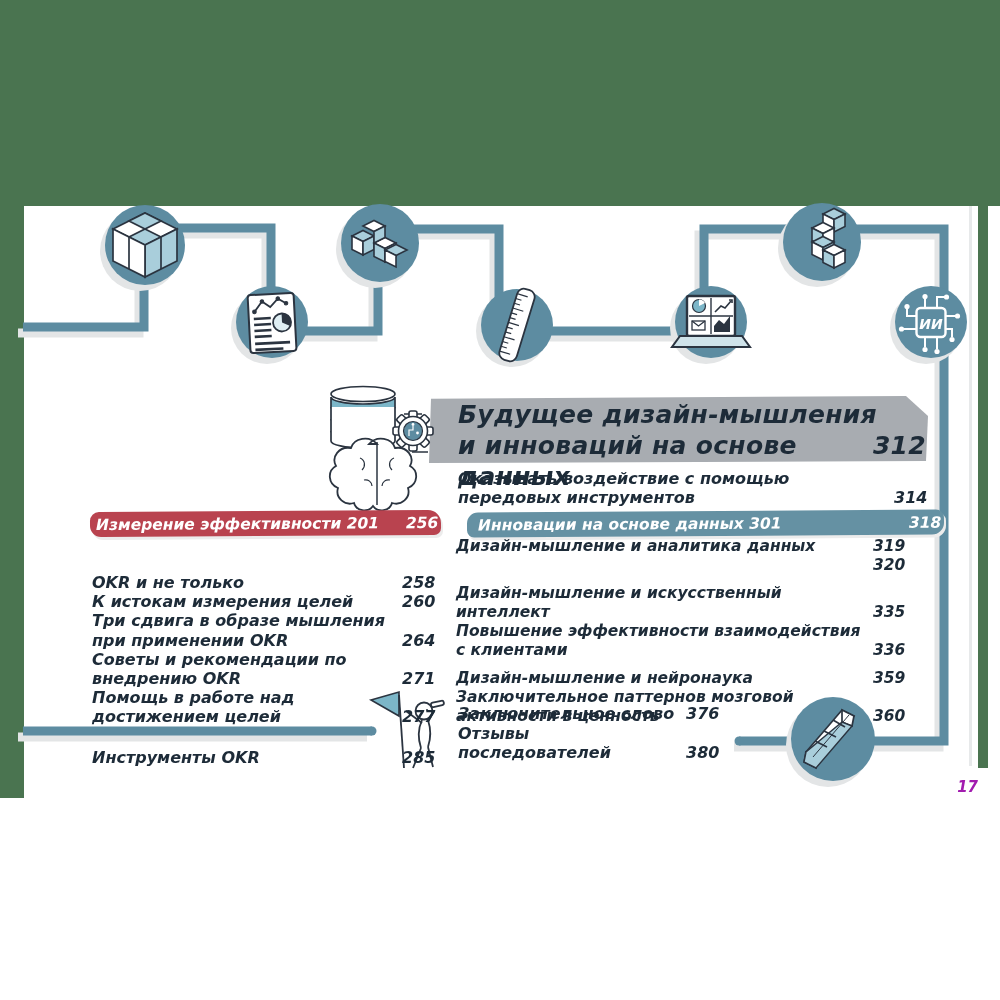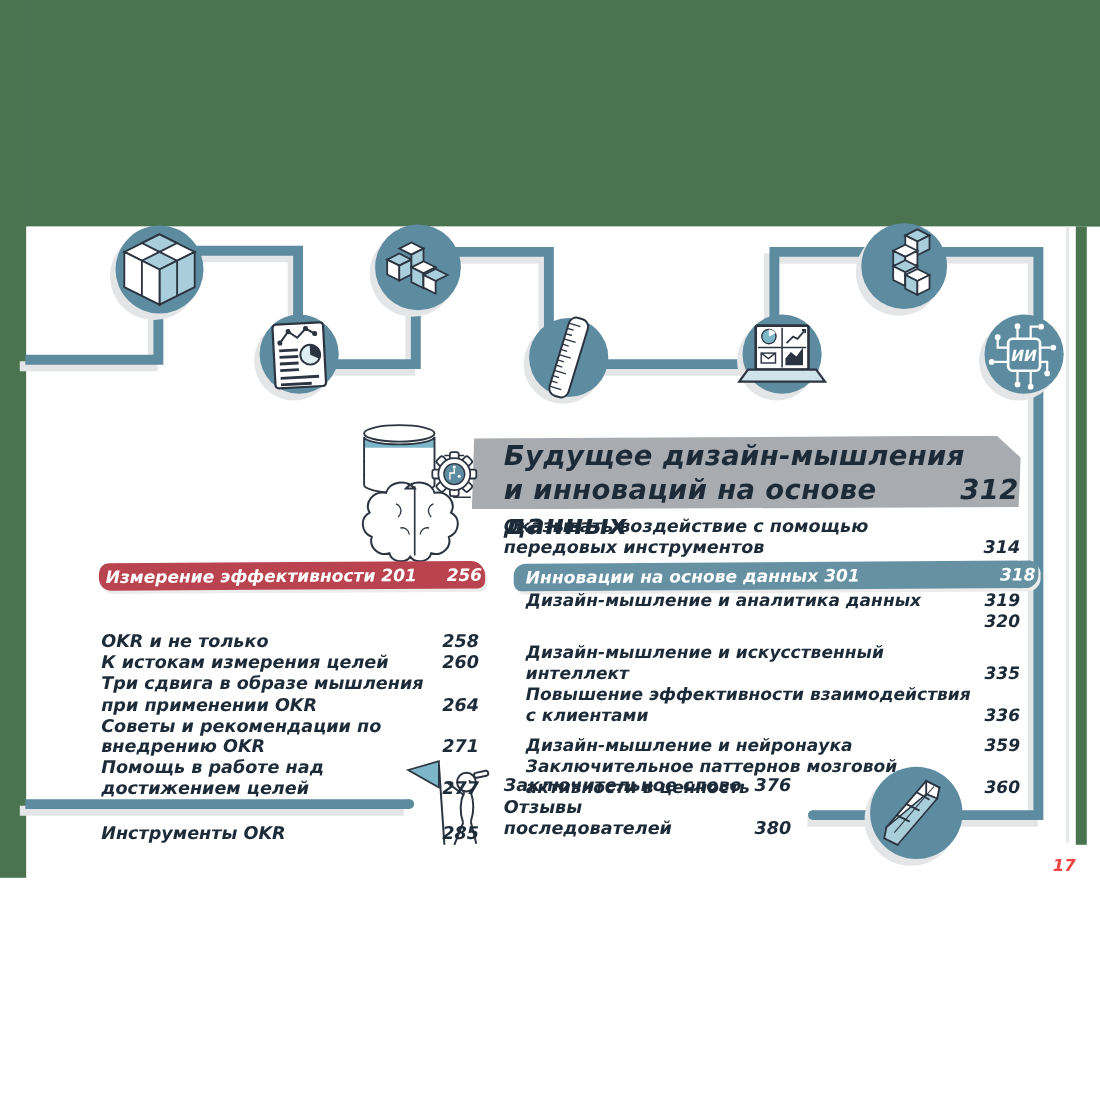--- a/index.html
+++ b/index.html
@@ -33,31 +33,31 @@
        box-shadow:2px 3px 0 #ececec;}
   .hdr .num{margin-left:auto;width:30px;text-align:center;}
   .hdr-red{left:90px;top:511px;width:340px;background:#b9434f;border-radius:9px 13px 7px 11px;padding:0 5px 0 6px;}
   .hdr-blue{left:467px;top:511px;width:461px;background:#6591a3;border-radius:11px 8px 12px 7px;padding:0 5px 0 11px;}
 
   .col-left{position:absolute;left:92px;top:573px;width:338px;}
   .col-left .toc-row{line-height:19.2px;}
   .col-left .num{width:28px;}
   .mt-gap{margin-top:21px;}
 
-  .col-right{position:absolute;left:478px;top:537px;width:449px;}
+  .col-right{position:absolute;left:456px;top:537px;width:449px;}
   .col-right .toc-row{line-height:19.3px;font-size:15.5px;}
   .col-right .num{width:32px;}
   .grp{margin-bottom:8px;}
 
   .footer-col{position:absolute;left:458px;top:704px;width:260px;}
   .footer-col .toc-row{line-height:19.6px;}
   .footer-col .num{width:32px;}
 
   .pagenum{position:absolute;left:948px;top:778px;width:30px;text-align:right;
-           font-size:15px;color:#ef4444;}
+           font-size:15px;color:#a21caf;}
 </style>
 </head>
 <body>
 
 <div class="canvas">
   <div class="bg-top"></div>
   <div class="bg-left"></div>
   <div class="page"></div>
   <div class="page-edge"></div>
   <div class="bg-right"></div>

